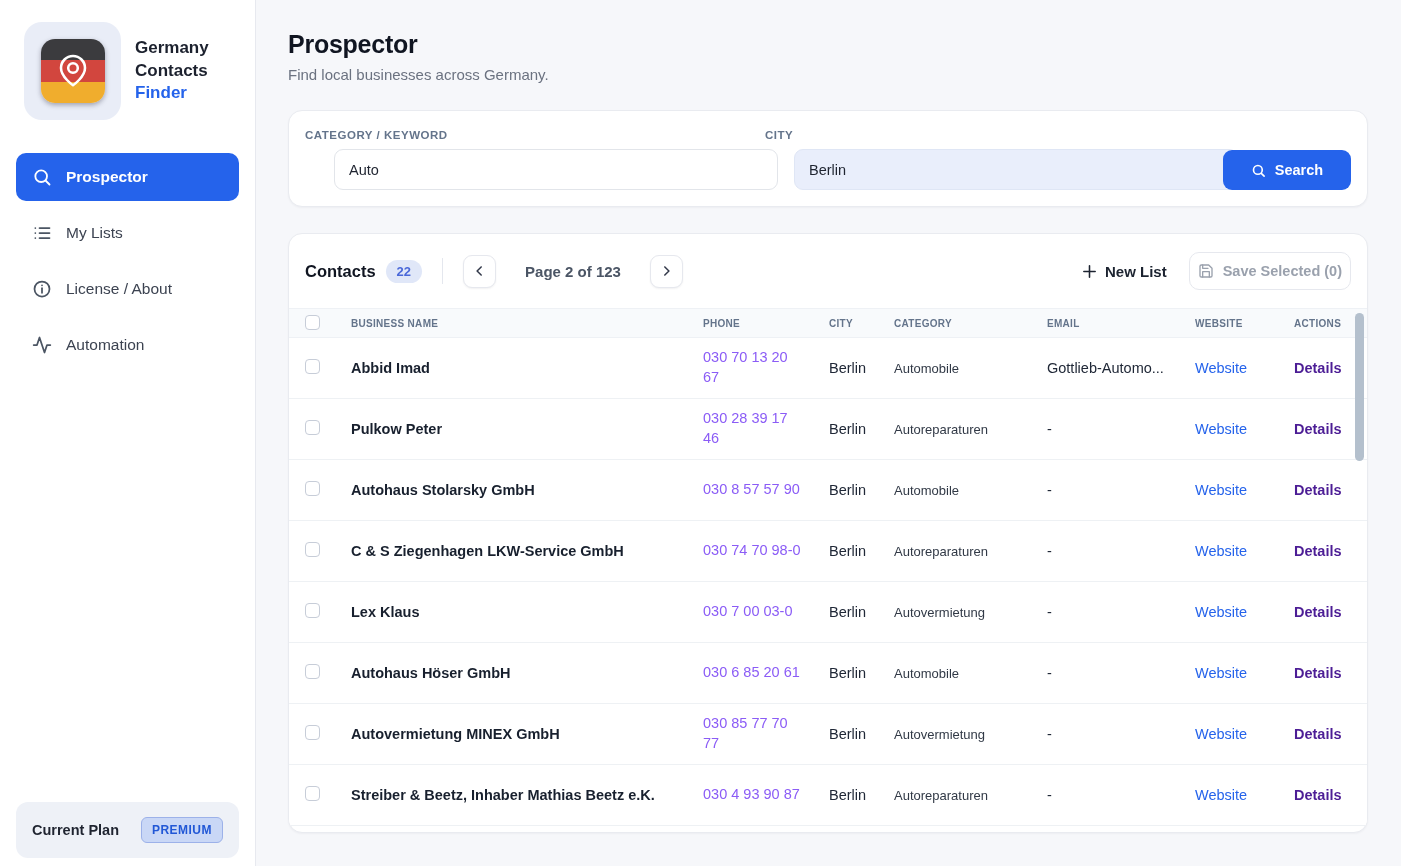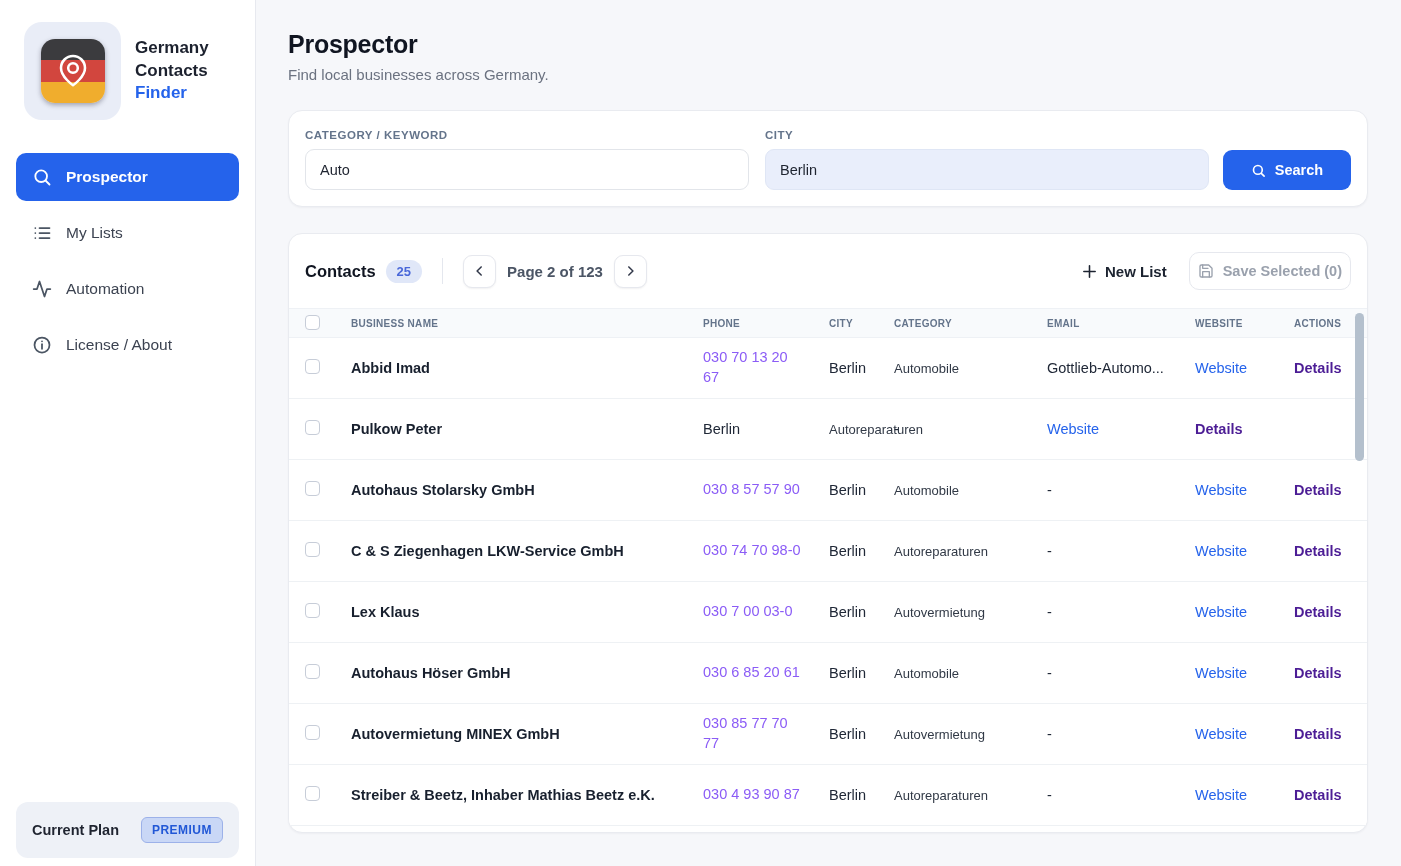--- a/index.html
+++ b/index.html
@@ -110,20 +110,21 @@
   .text-input {
     width: 100%; height: 41px;
     border: 1px solid #e2e5ea;
     border-radius: 9px;
     padding: 4px 14px;
     font-size: 14.5px;
     font-family: inherit;
     color: #1f2430;
     background: #ffffff;
     outline: none;
+    margin-left: 29px;
   }
   .text-input.city { background: #e9eefb; border-color: #dfe6f5; }
   .search-btn {
     margin-left: auto;
     width: 128px; height: 40px;
     background: #2563eb;
     border: none;
     border-radius: 9px;
     color: #ffffff;
     font-size: 14.5px; font-weight: 700;
@@ -156,21 +157,21 @@
   .page-btn {
     width: 33px; height: 33px;
     background: #ffffff;
     border: 1px solid #e6e8ee;
     border-radius: 9px;
     box-shadow: 0 1px 2px rgba(16,24,40,.06);
     display: flex; align-items: center; justify-content: center;
     cursor: pointer;
     color: #33394a;
   }
-  .page-info { margin: 0 11px; font-size: 15px; font-weight: 600; color: #4b5565; }
+  .page-info { margin: 0 29px; font-size: 15px; font-weight: 600; color: #4b5565; }
   .toolbar-spacer { flex: 1; }
   .new-list-btn {
     display: flex; align-items: center; gap: 7px;
     background: none; border: none; cursor: pointer;
     font-family: inherit;
     font-size: 15px; font-weight: 600; color: #1c2330;
     margin-right: 22px;
   }
   .save-btn {
     display: flex; align-items: center; gap: 9px;
@@ -265,32 +266,32 @@
         <line x1="9" y1="6" x2="21" y2="6"></line>
           <line x1="9" y1="12" x2="21" y2="12"></line>
           <line x1="9" y1="18" x2="21" y2="18"></line>
         <line x1="4" y1="6" x2="4.01" y2="6"></line>
           <line x1="4" y1="12" x2="4.01" y2="12"></line>
           <line x1="4" y1="18" x2="4.01" y2="18"></line>
       </svg>
       <span>My Lists</span>
     </div>
     <div class="nav-item">
-      <svg width="20" height="20" viewBox="0 0 24 24" fill="none" stroke="currentColor" stroke-width="2.1" stroke-linecap="round" stroke-linejoin="round">
-        <polyline points="22 12 18 12 15 21 9 3 6 12 2 12"></polyline>
-      </svg>
-      <span>Automation</span>
-    </div>
-    <div class="nav-item">
       <svg width="20" height="20" viewBox="0 0 24 24" fill="none" stroke="currentColor" stroke-width="2.1" stroke-linecap="round">
         <circle cx="12" cy="12" r="9"></circle>
           <line x1="12" y1="11" x2="12" y2="16.5"></line>
           <line x1="12" y1="7.6" x2="12.01" y2="7.6"></line>
       </svg>
       <span>License / About</span>
+    </div>
+    <div class="nav-item">
+      <svg width="20" height="20" viewBox="0 0 24 24" fill="none" stroke="currentColor" stroke-width="2.1" stroke-linecap="round" stroke-linejoin="round">
+        <polyline points="22 12 18 12 15 21 9 3 6 12 2 12"></polyline>
+      </svg>
+      <span>Automation</span>
     </div>
   </nav>
 
   <div class="plan-box">
     <span class="plan-label">Current Plan</span>
     <span class="plan-badge">PREMIUM</span>
   </div>
 </aside>
 
 <main class="main">
@@ -311,21 +312,21 @@
         <circle cx="11" cy="11" r="7"></circle>
           <line x1="16.5" y1="16.5" x2="21" y2="21"></line>
       </svg>
       <span>Search</span>
     </button>
   </section>
 
   <section class="card results-card">
     <div class="toolbar">
       <span class="results-title">Contacts</span>
-      <span class="count-badge">25</span>
+      <span class="count-badge">22</span>
       <span class="v-divider"></span>
       <button class="page-btn">
         <svg width="14" height="14" viewBox="0 0 24 24" fill="none" stroke="currentColor" stroke-width="2.6" stroke-linecap="round" stroke-linejoin="round">
             <polyline points="14 5 7 12 14 19"></polyline>
           </svg>
       </button>
       <span class="page-info">Page 2 of 123</span>
       <button class="page-btn">
         <svg width="14" height="14" viewBox="0 0 24 24" fill="none" stroke="currentColor" stroke-width="2.6" stroke-linecap="round" stroke-linejoin="round">
             <polyline points="10 5 17 12 10 19"></polyline>
@@ -368,20 +369,21 @@
     <div class="cell c-city">Berlin</div>
     <div class="cell c-category">Automobile</div>
     <div class="cell c-email">Gottlieb-Automo...</div>
     <div class="cell"><a class="website-link">Website</a></div>
     <div class="cell"><span class="details-link">Details</span></div>
   </div>
 
   <div class="trow">
     <div class="cell c-check"><span class="checkbox"></span></div>
     <div class="cell c-name">Pulkow Peter</div>
+    <div class="cell c-phone">030 28 39 17 46</div>
     <div class="cell c-city">Berlin</div>
     <div class="cell c-category">Autoreparaturen</div>
     <div class="cell c-email">-</div>
     <div class="cell"><a class="website-link">Website</a></div>
     <div class="cell"><span class="details-link">Details</span></div>
   </div>
 
   <div class="trow">
     <div class="cell c-check"><span class="checkbox"></span></div>
     <div class="cell c-name">Autohaus Stolarsky GmbH</div>

